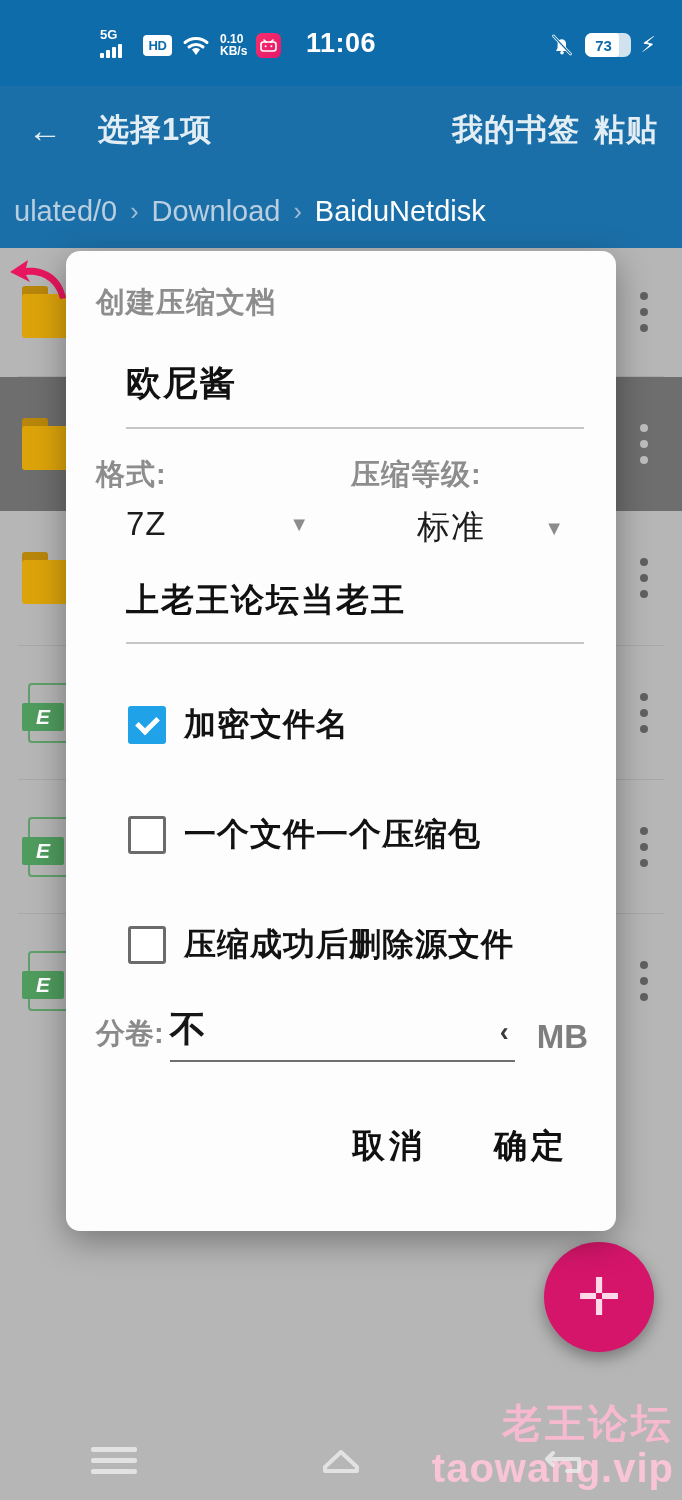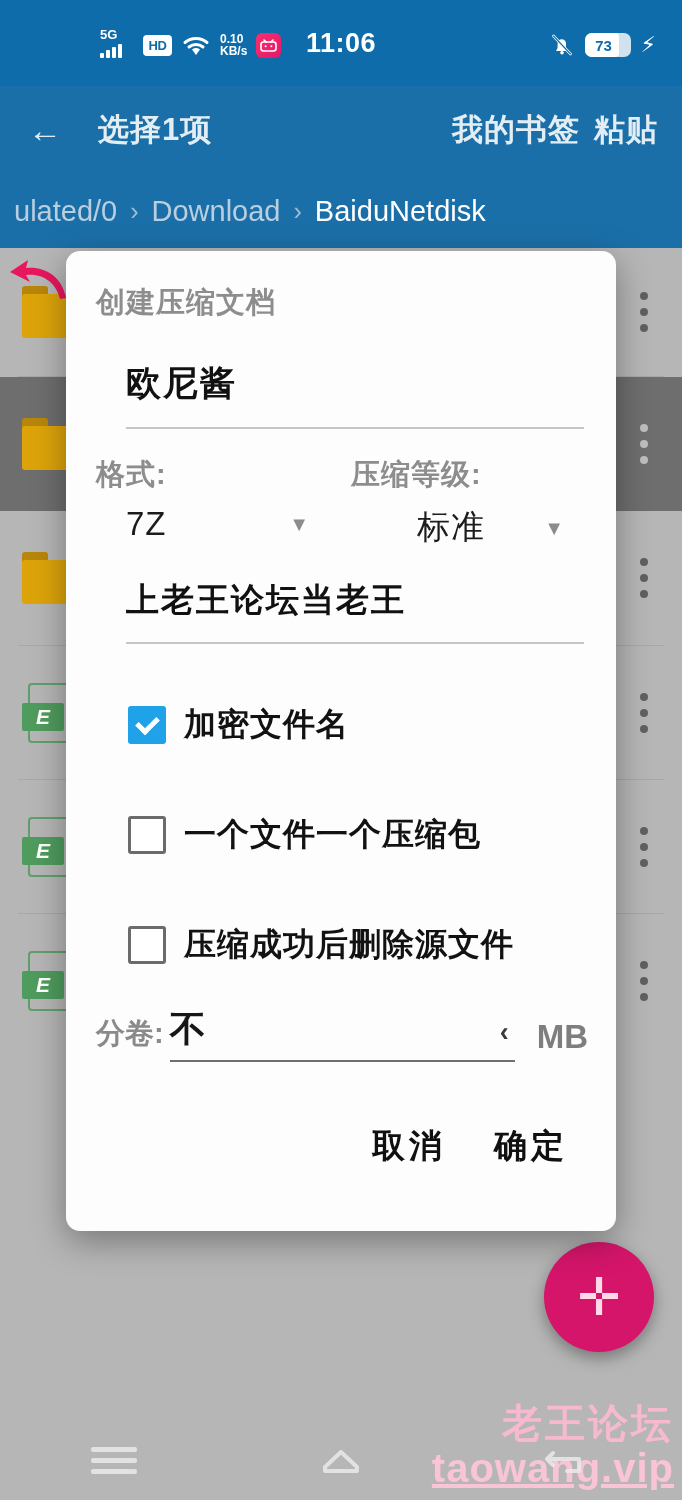--- a/index.html
+++ b/index.html
@@ -152,21 +152,21 @@
     display: flex; align-items: center; justify-content: center;
   }
   #fab .plus { color: #ffd9e8; font-size: 52px; line-height: 48px; font-weight: 300; }
 
   
   #watermark {
     position: absolute; right: 8px; bottom: 10px;
     text-align: right; pointer-events: none;
   }
   #watermark .wm1 { color:#f7b9cf; font-size:40px; font-weight:800; letter-spacing:3px; line-height:46px;}
-  #watermark .wm2 { color:#f8c4d6; font-size:40px; font-weight:700; letter-spacing:1px; line-height:44px;text-decoration:underline;}
+  #watermark .wm2 { color:#f8c4d6; font-size:40px; font-weight:700; letter-spacing:1px; line-height:44px;}
 
   
   #navbar {
     position: absolute; left: 0; bottom: 0; width: 682px; height: 80px;
     display: flex; align-items: center; justify-content: space-around;
   }
   .nav-btn { width: 90px; height: 46px; position: relative; opacity:.85;}
   .nav-lines i {
     position:absolute; left:22px; width:46px; height:5px; background:#eaeaea; border-radius:2px;
   }
@@ -232,21 +232,21 @@
   .split-label { color: #8a8a8a; font-size: 29px; font-weight: 600; padding-bottom: 8px; }
   .split-field { flex: 1; margin-left: 6px; position: relative; }
   .split-inner { display: flex; align-items: baseline; }
   .split-value { font-size: 36px; font-weight: 700; color: #161616; line-height: 42px; }
   .split-chevron { margin-left: auto; color: #3a3a3a; font-size: 27px; font-weight: 700; padding-right: 6px;}
   .split-underline { height: 2px; background: #6f6f6f; margin-top: 10px; }
   .split-unit { color: #7e7e7e; font-size: 33px; font-weight: 600; padding-left: 22px; padding-bottom: 6px; }
 
   .dlg-actions {
     display: flex; justify-content: flex-end; align-items: center;
-    gap: 48px; margin-top: 62px; padding-right: 20px;
+    gap: 68px; margin-top: 62px; padding-right: 20px;
   }
   .dlg-btn { font-size: 33px; font-weight: 700; color: #101010; letter-spacing: 4px; }
 </style>
 </head>
 <body>
 
 <div id="screen">
 
   <div id="statusbar">
     <div class="sb-left">

